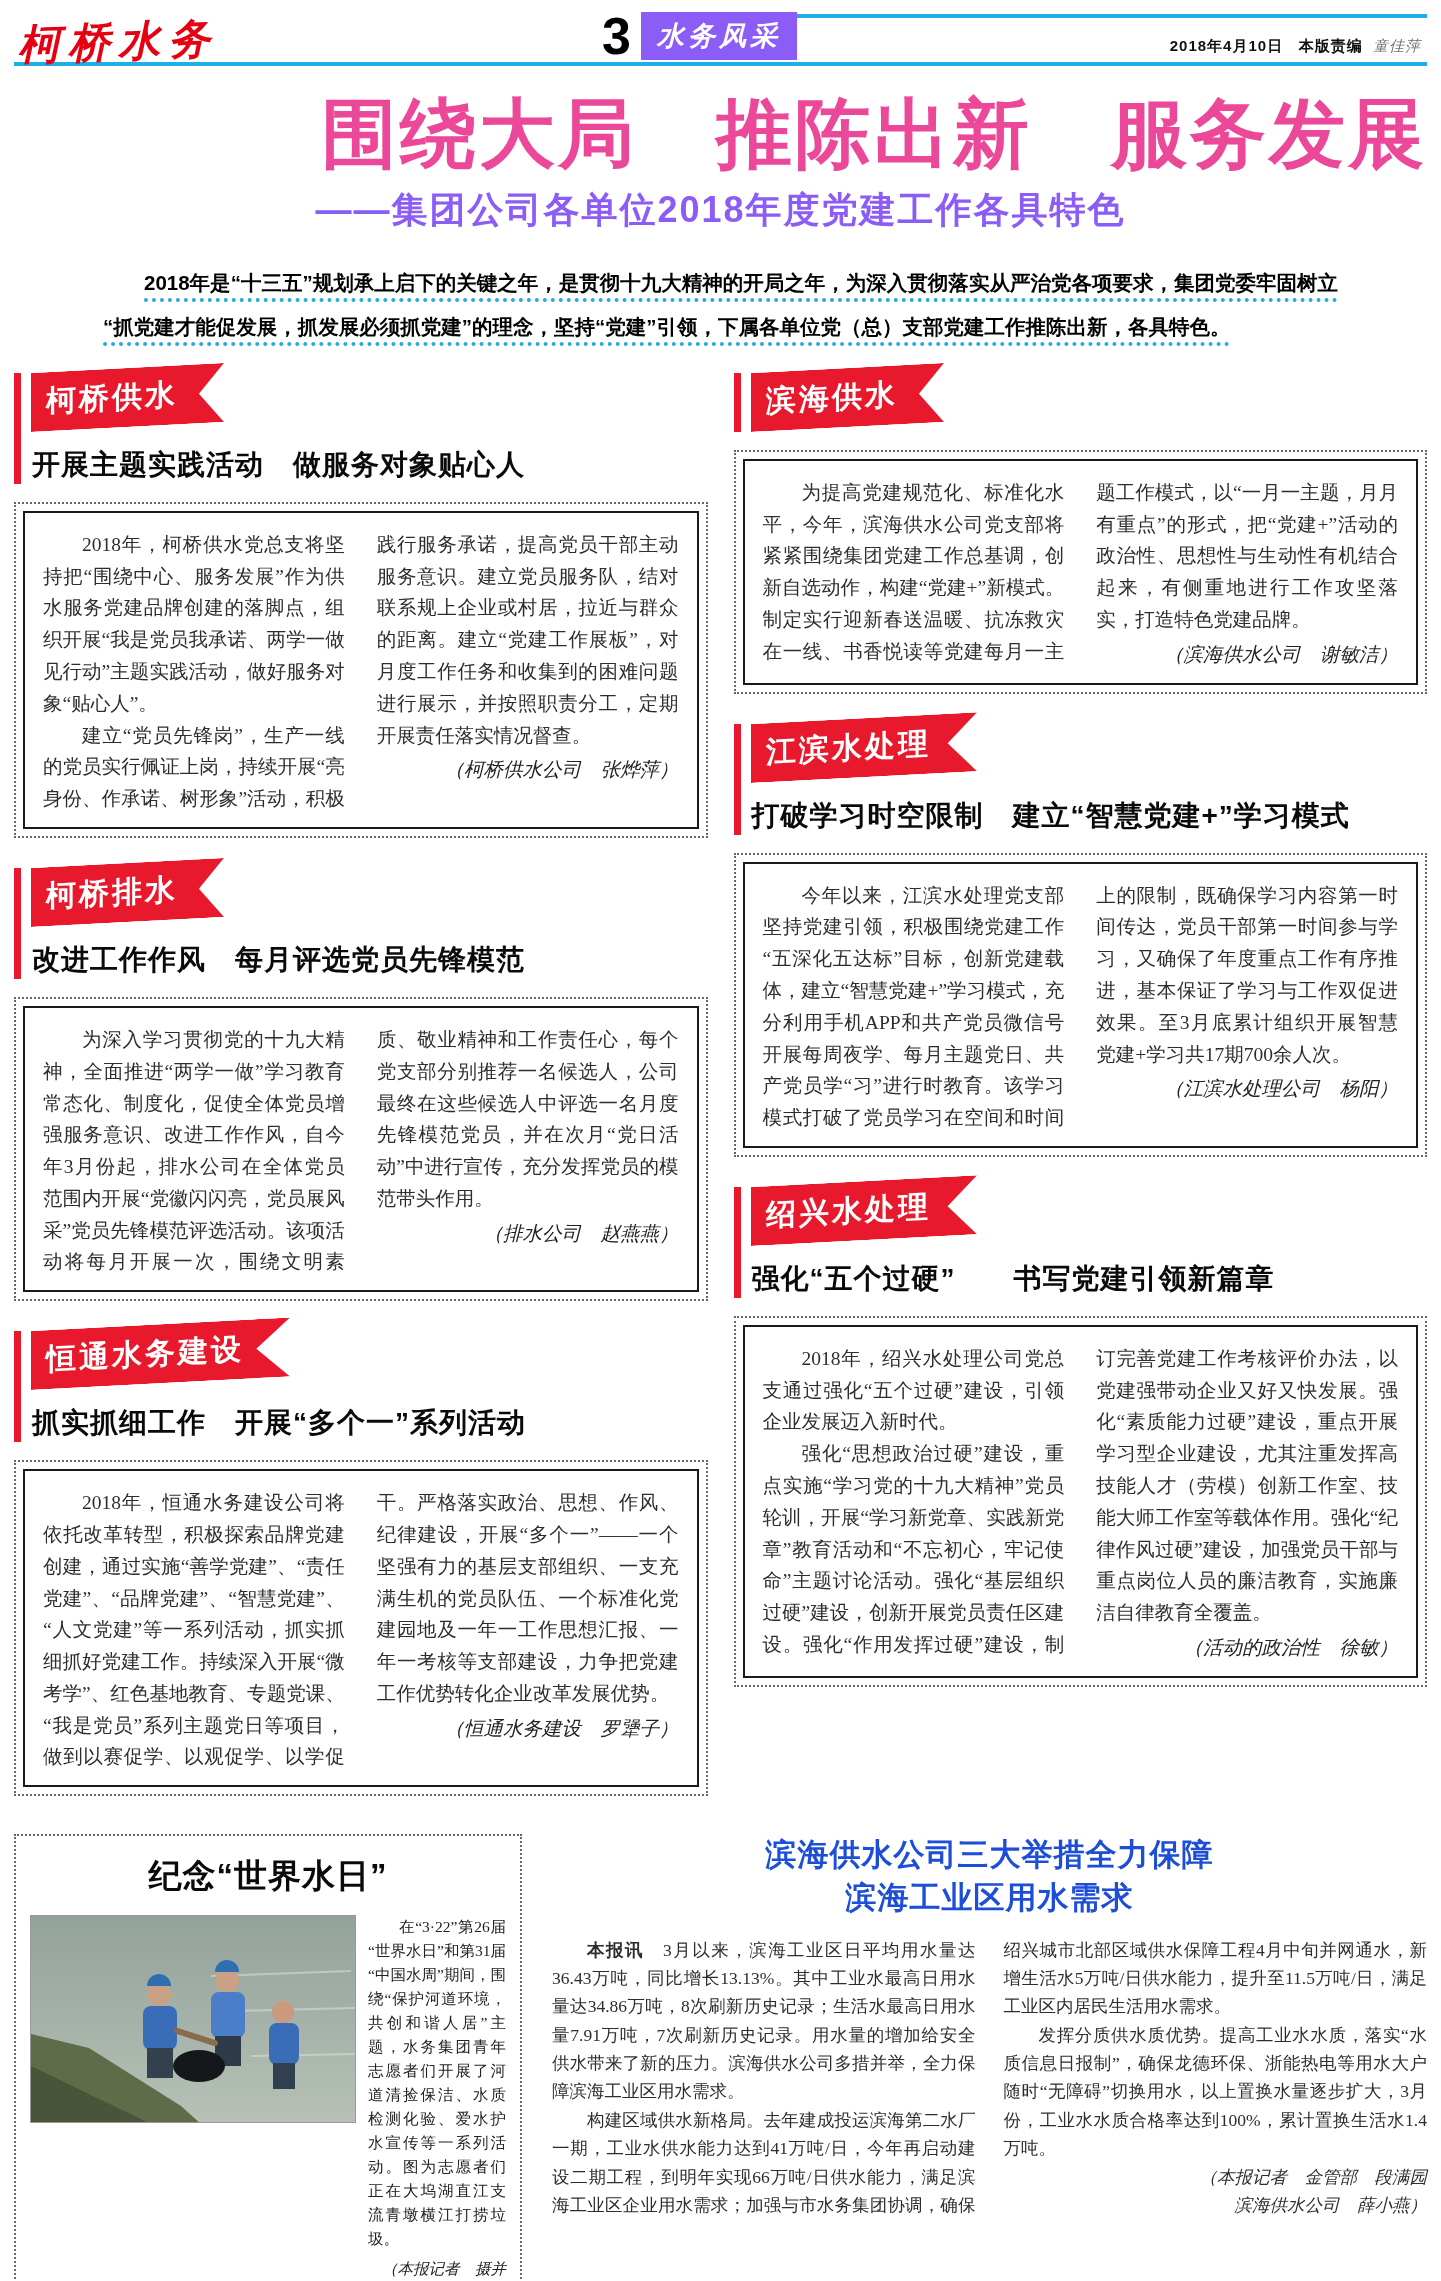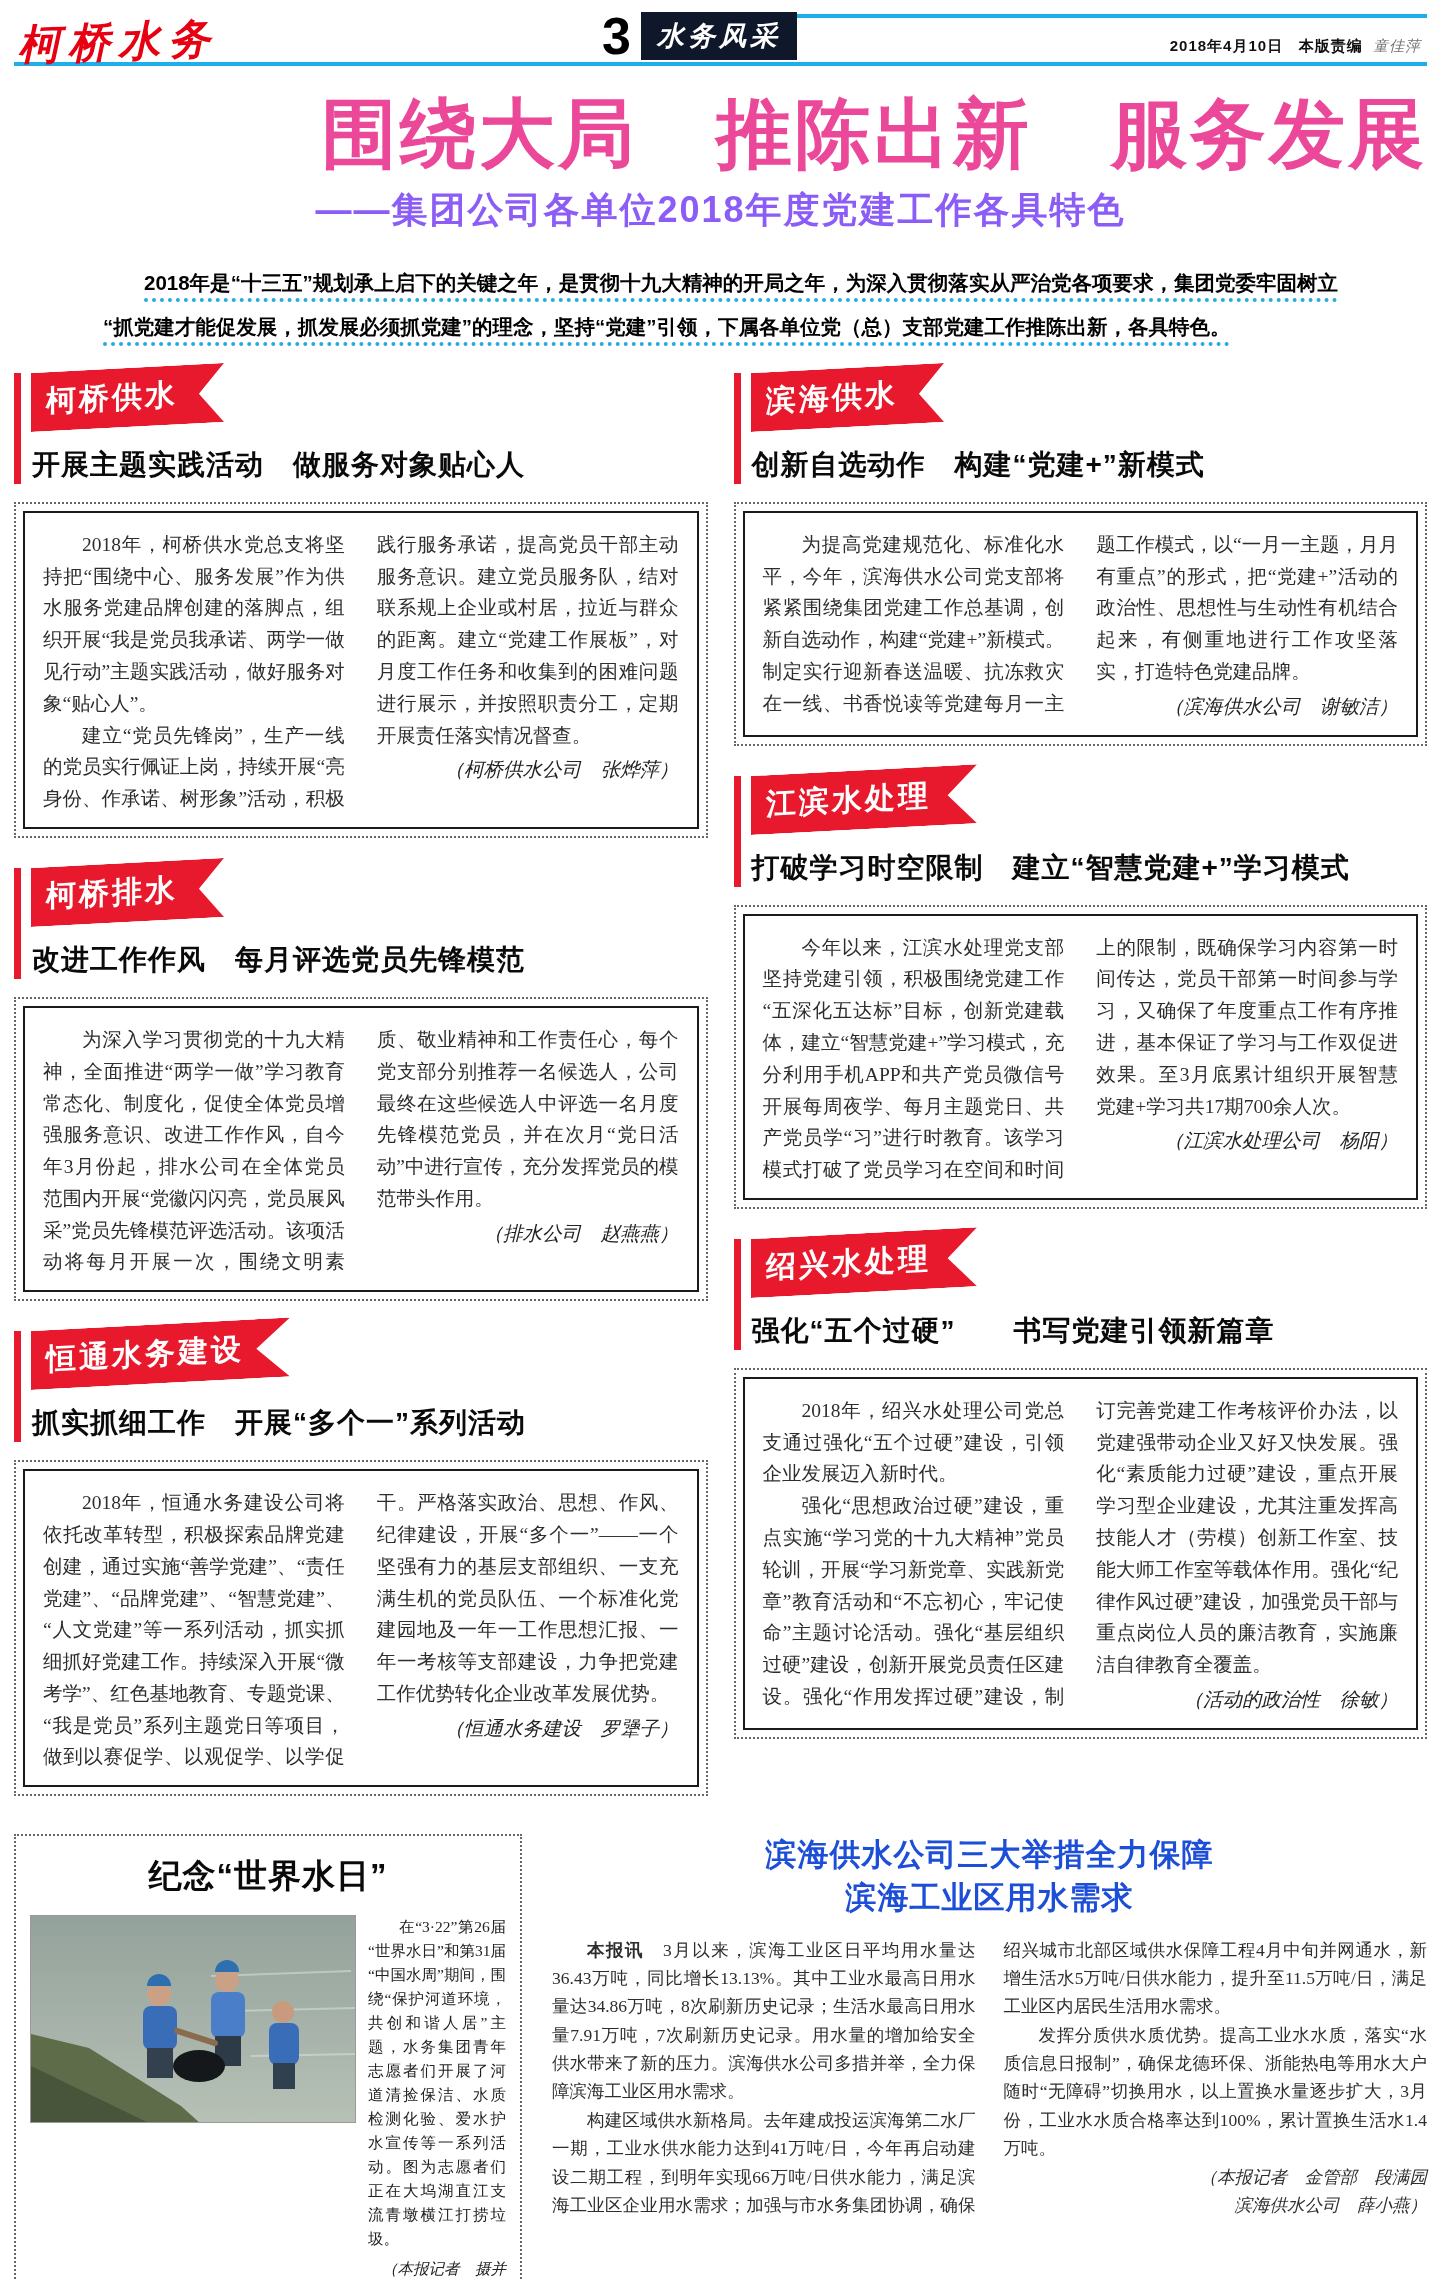--- a/index.html
+++ b/index.html
@@ -4,21 +4,21 @@
 <style>
   * { box-sizing: border-box; margin: 0; padding: 0; }
   body { background: #ffffff; width: 1441px; font-family: "Liberation Serif", "DejaVu Serif", serif; color: #222; }
   .page { width: 1441px; min-height: 2281px; padding: 8px 14px 24px; background: #fff; }
 
   
   .masthead { position: relative; height: 58px; border-bottom: 4px solid #1db0e8; }
   .logo { position: absolute; left: 4px; top: 6px; color: #e60012; font: bold italic 42px "Liberation Serif", serif; letter-spacing: 8px; transform: rotate(-2deg); }
   .mast-center { position: absolute; left: 588px; top: 2px; display: flex; align-items: center; gap: 10px; }
   .page-number { font: 900 52px "Liberation Sans", sans-serif; color: #000; line-height: 1; }
-  .section-box { background: #0f172a; color: #fff; font: bold italic 27px "Liberation Sans", sans-serif; padding: 6px 16px; letter-spacing: 4px; }
+  .section-box { background: #8b5cf6; color: #fff; font: bold italic 27px "Liberation Sans", sans-serif; padding: 6px 16px; letter-spacing: 4px; }
   .mast-topline { position: absolute; left: 700px; right: 0; top: 6px; height: 4px; background: #1db0e8; }
   .mast-date { position: absolute; right: 6px; bottom: 6px; font: bold 15px "Liberation Sans", sans-serif; color: #111; letter-spacing: 1px; }
   .mast-date .editor-name { font-weight: normal; font-style: italic; color: #737373; }
 
   
   .headline { margin-top: 28px; text-align: right; color: #ec4899; font: 900 76px "Liberation Sans", sans-serif; letter-spacing: 3px; line-height: 1.05; }
   .subheadline { margin-top: 12px; text-align: center; font: bold 36px "Liberation Sans", sans-serif; color: #8b5cf6; letter-spacing: 2px; }
   .intro { max-width: 1235px; margin: 26px auto 0; font: bold 20.5px "Liberation Sans", sans-serif; line-height: 2.15; color: #000000; text-indent: 2em; text-align: justify;
            text-decoration-line: underline; text-decoration-style: dotted; text-decoration-color: #28a9df; text-decoration-thickness: 4px; text-underline-offset: 9px; }
 
@@ -125,21 +125,20 @@
         </div>
           </div>
       </section>
 
     </div>
     <div class="sec-col">
 
       <section class="sec">
         <div class="sec-head">
           <div class="flag">滨海供水</div>
-          <h3 class="sec-sub">创新自选动作　构建“党建+”新模式</h3>
         </div>
         <div class="article-box">
             <div class="article-inner">
           <div class="cols">
             <p>为提高党建规范化、标准化水平，今年，滨海供水公司党支部将紧紧围绕集团党建工作总基调，创新自选动作，构建“党建+”新模式。制定实行迎新春送温暖、抗冻救灾在一线、书香悦读等党建每月一主题工作模式，以“一月一主题，月月有重点”的形式，把“党建+”活动的政治性、思想性与生动性有机结合起来，有侧重地进行工作攻坚落实，打造特色党建品牌。</p>
             <p class="sig">（滨海供水公司　谢敏洁）</p>
           </div>
         </div>
           </div>
       </section>

